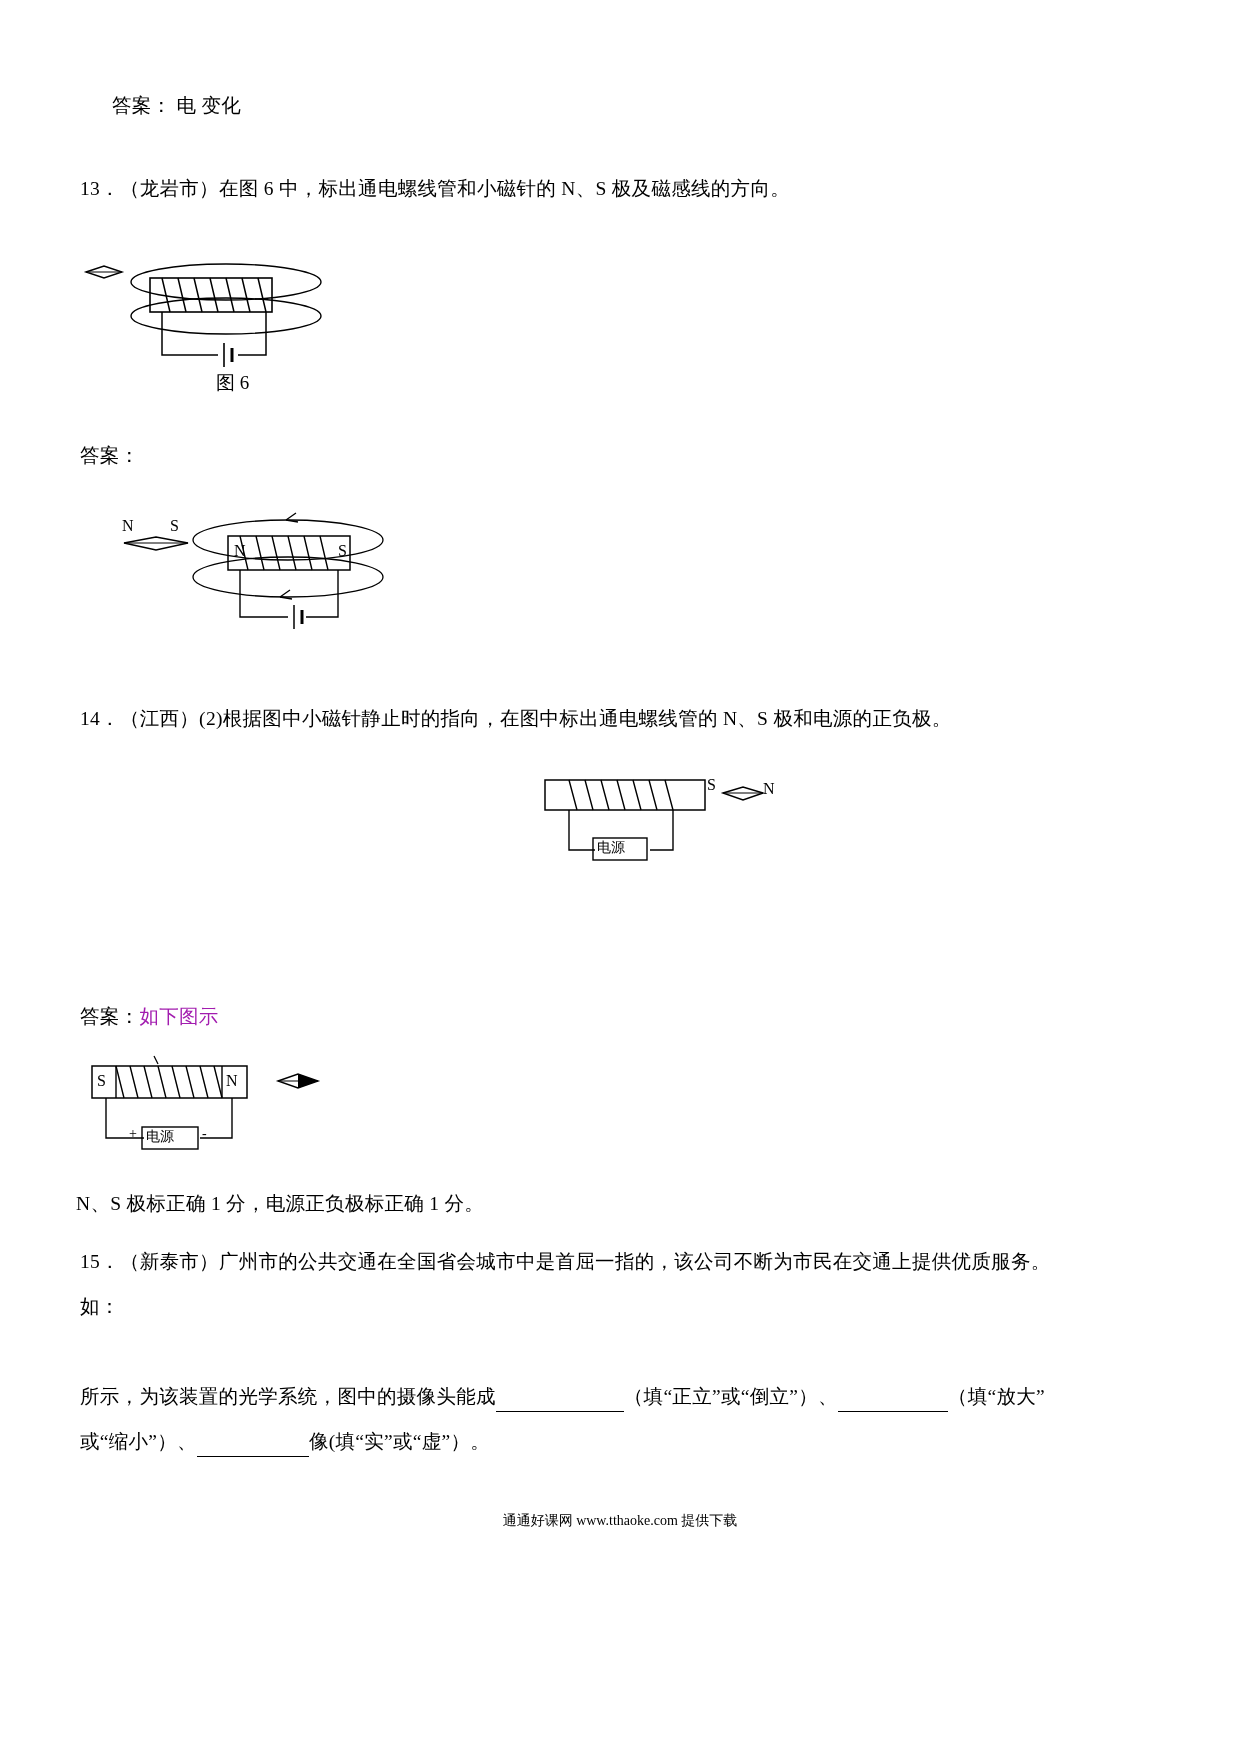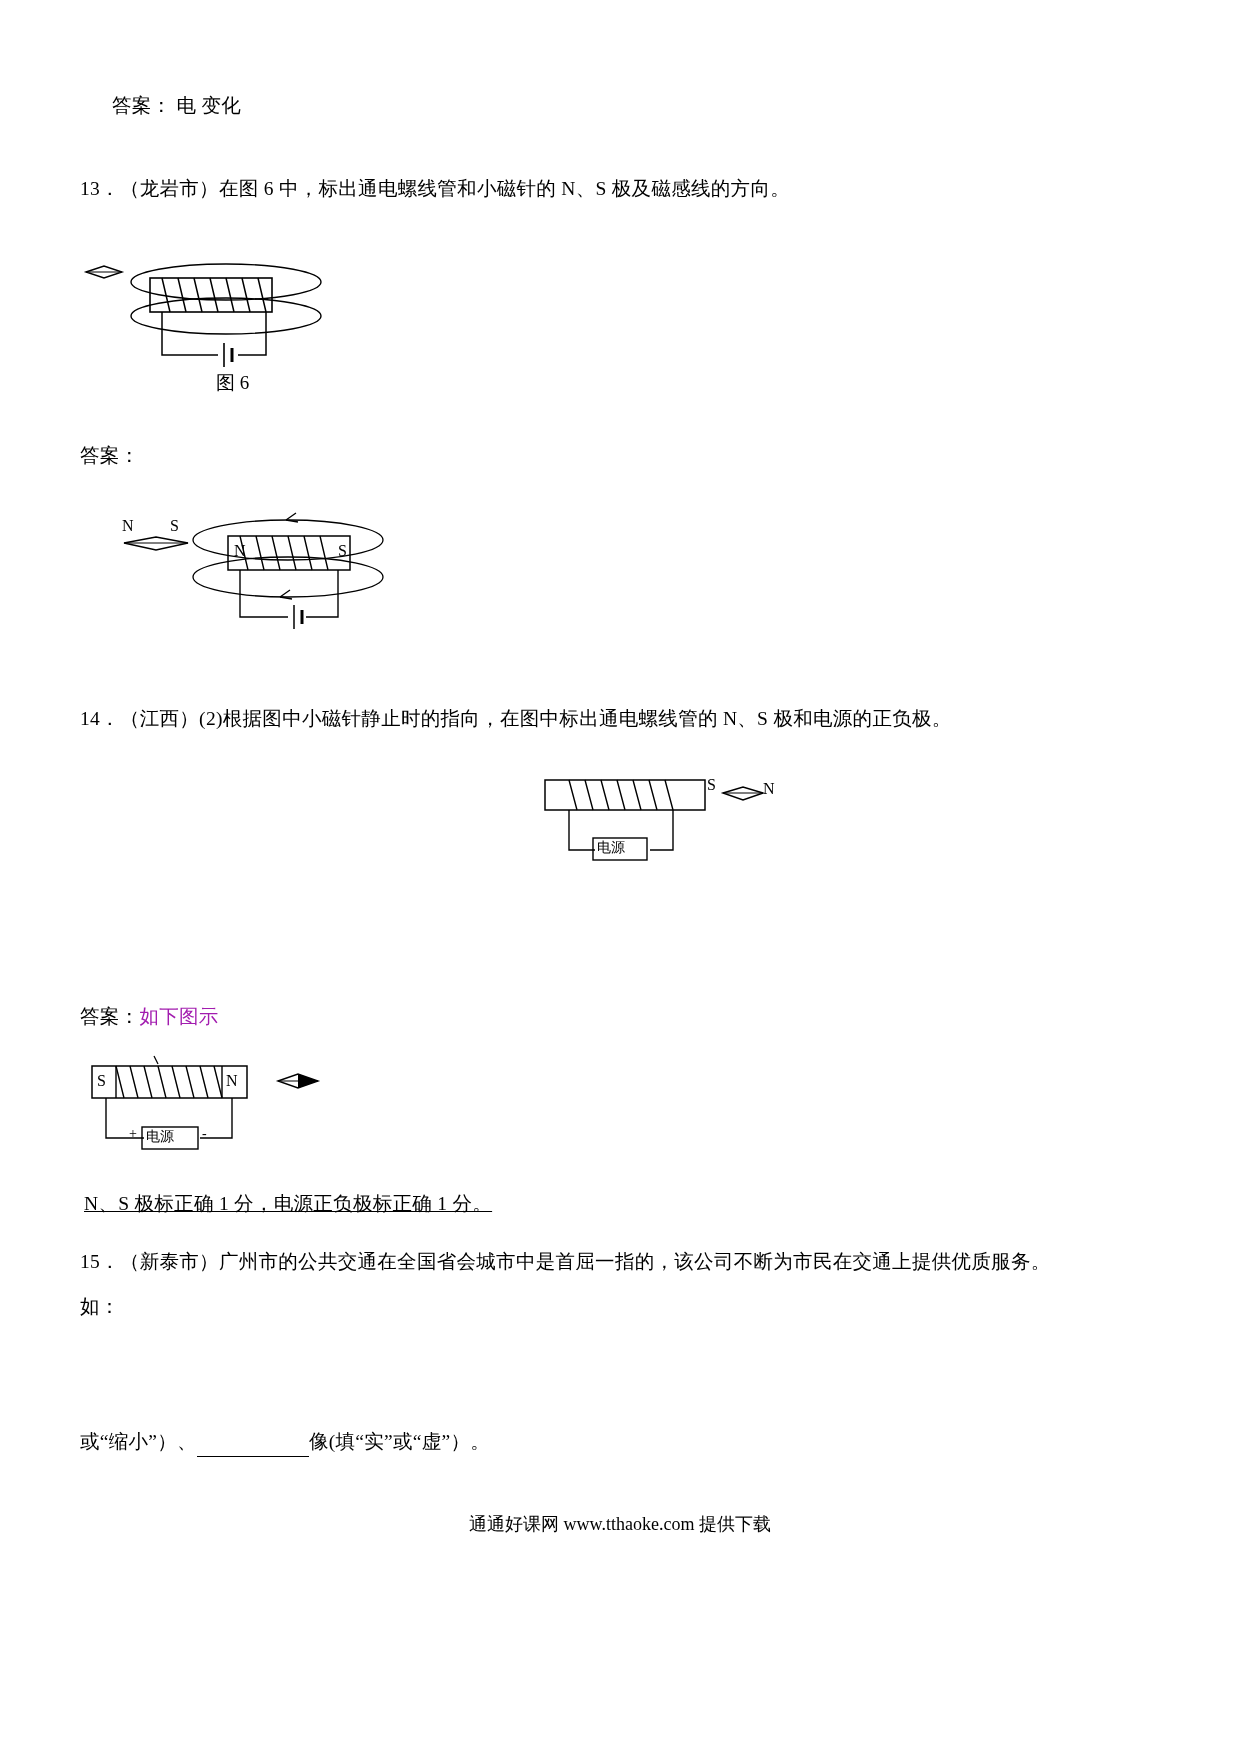--- a/index.html
+++ b/index.html
@@ -42,21 +42,21 @@
     font-size: 19px;
   }
   .tiny {
     position: absolute;
     font-size: 15px;
   }
   .footer {
     position: absolute;
     width: 100%;
     text-align: center;
-    font-size: 18px;
+    font-size: 14px;
   }
   svg { display: block; }
 </style>
 </head>
 <body>
 
 <div class="page">
 
   <div class="line" style="left:112px; top:92px;">答案： 电    变化</div>
 
@@ -158,25 +158,28 @@
       <path d="M196 33 L236 33" stroke="#000" stroke-width="1.2"></path>
       <path d="M216 26 L236 33 L216 40 Z" fill="#000"></path>
     </svg>
     <div class="needle-label" style="left:15px; top:24px;">S</div>
     <div class="needle-label" style="left:144px; top:24px;">N</div>
     <div class="tiny" style="left:47px; top:78px; font-size:14px;">+</div>
     <div class="tiny" style="left:64px; top:80px; font-size:14px;">电源</div>
     <div class="tiny" style="left:120px; top:78px; font-size:14px;">-</div>
   </div>
 
-  <div class="line" style="left:84px; top:1190px;text-decoration:underline;">N、S 极标正确 1 分，电源正负极标正确 1 分。</div>
+  <div class="line" style="left:76px; top:1190px;">N、S 极标正确 1 分，电源正负极标正确 1 分。</div>
 
   <div class="line" style="left:80px; top:1248px;">15．（新泰市）广州市的公共交通在全国省会城市中是首屈一指的，该公司不断为市民在交通上提供优质服务。</div>
   <div class="line" style="left:80px; top:1293px;">如：</div>
 
+  <div class="line" style="left:80px; top:1383px;">
+    <span>所示，为该装置的光学系统，图中的摄像头能成</span><span style="display:inline-block; width:128px; border-bottom:1.4px solid #000;">&nbsp;</span><span>（填“正立”或“倒立”）、</span><span style="display:inline-block; width:110px; border-bottom:1.4px solid #000;">&nbsp;</span><span>（填“放大”</span>
+  </div>
 
   <div class="line" style="left:80px; top:1428px;">
     <span>或“缩小”）、</span><span style="display:inline-block; width:112px; border-bottom:1.4px solid #000;">&nbsp;</span><span>像(填“实”或“虚”）。</span>
   </div>
 
   <div class="footer" style="top:1512px;">通通好课网 www.tthaoke.com 提供下载</div>
 
 </div>
 
 </body></html>

